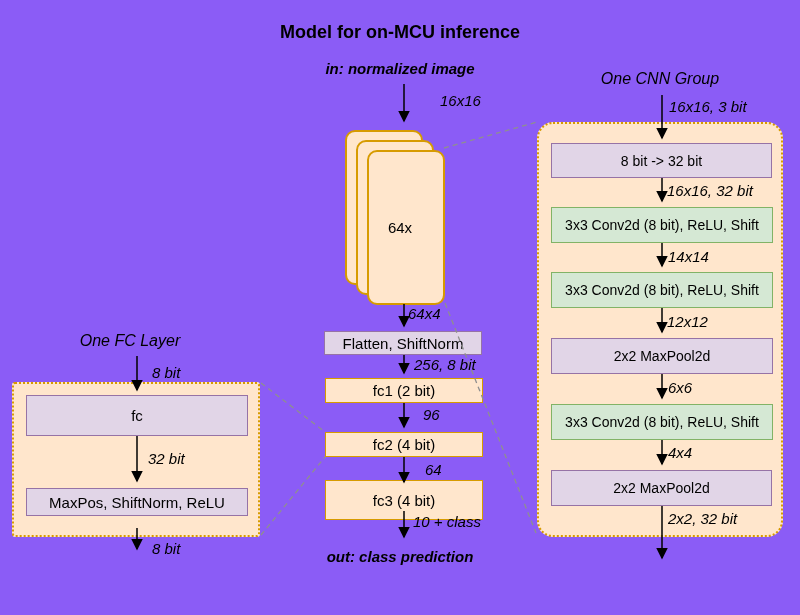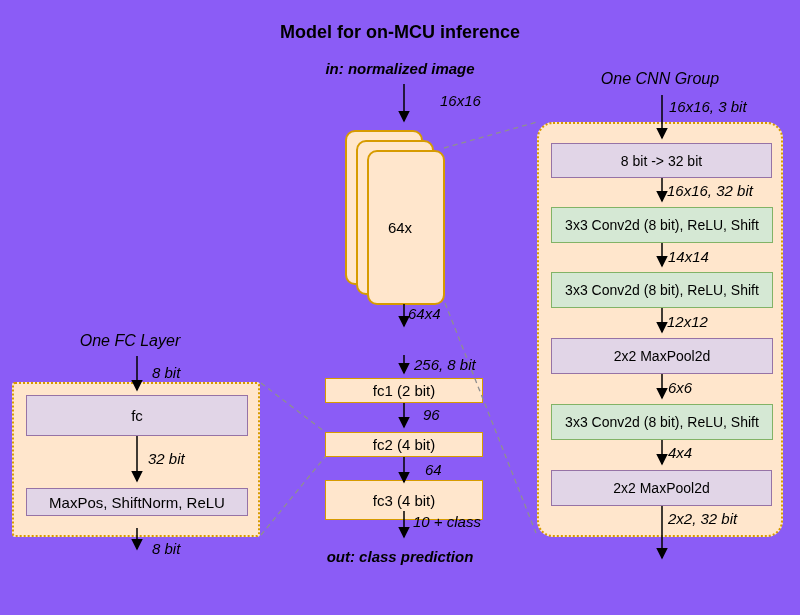--- a/index.html
+++ b/index.html
@@ -84,20 +84,21 @@
   <div class="main-title">Model for on-MCU inference</div>
   <div class="io-label" style="left:0;top:60px;width:800px;">in: normalized image</div>
   <div class="group-title" style="left:595px;top:70px;width:130px;">One CNN Group</div>
   <div class="group-title" style="left:65px;top:332px;width:130px;">One FC Layer</div>
 
   <div class="card z2" style="left:345px;top:130px;"></div>
   <div class="card z2" style="left:356px;top:140px;"></div>
   <div class="card z2" style="left:367px;top:150px;"></div>
   <div class="card-label z3" style="left:367px;top:150px;width:66px;height:155px;">64x</div>
 
+  <div class="box purple z2" style="left:324px;top:331px;width:158px;height:24px;">Flatten, ShiftNorm</div>
   <div class="box peach z2" style="left:325px;top:378px;width:158px;height:25px;">fc1 (2 bit)</div>
   <div class="box peach z2" style="left:325px;top:432px;width:158px;height:25px;">fc2 (4 bit)</div>
   <div class="box peach z2" style="left:325px;top:480px;width:158px;height:40px;">fc3 (4 bit)</div>
 
   <div class="flow-label z6" style="left:408px;top:93px;margin-left:32px;">16x16</div>
   <div class="flow-label z6" style="left:408px;top:306px;">64x4</div>
   <div class="flow-label z6" style="left:414px;top:357px;">256, 8 bit</div>
   <div class="flow-label z6" style="left:423px;top:407px;">96</div>
   <div class="flow-label z6" style="left:425px;top:462px;text-align:center;">64</div>
   <div class="flow-label z6" style="left:413px;top:514px;">10 + class</div>

